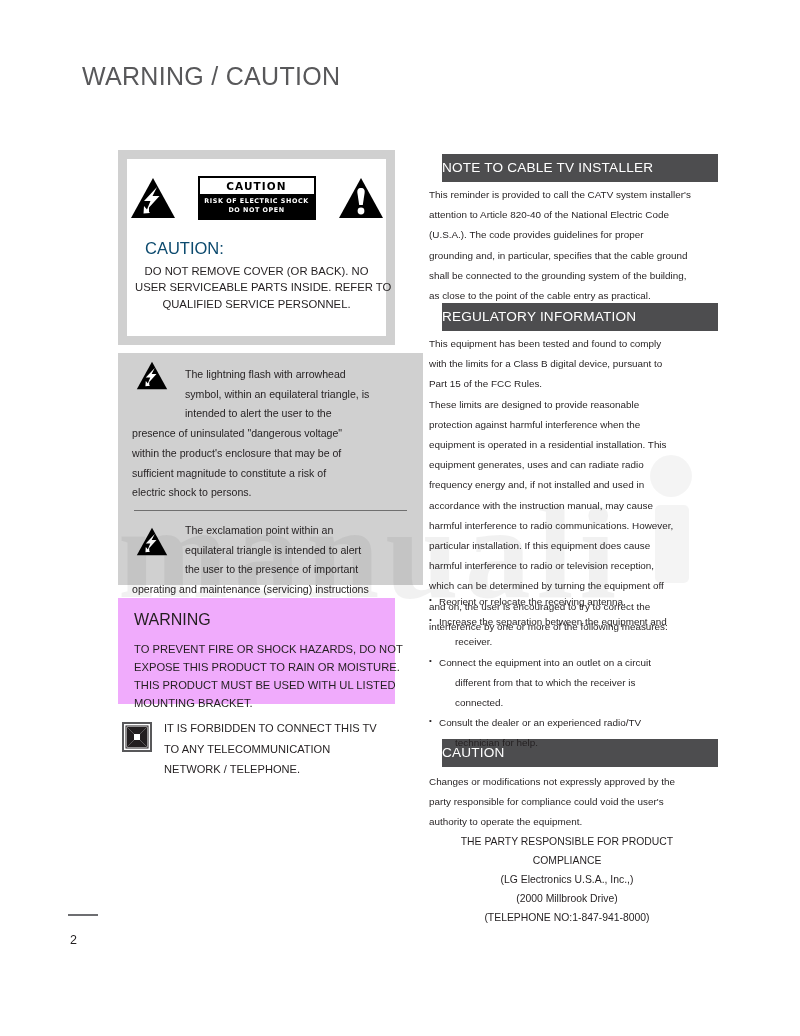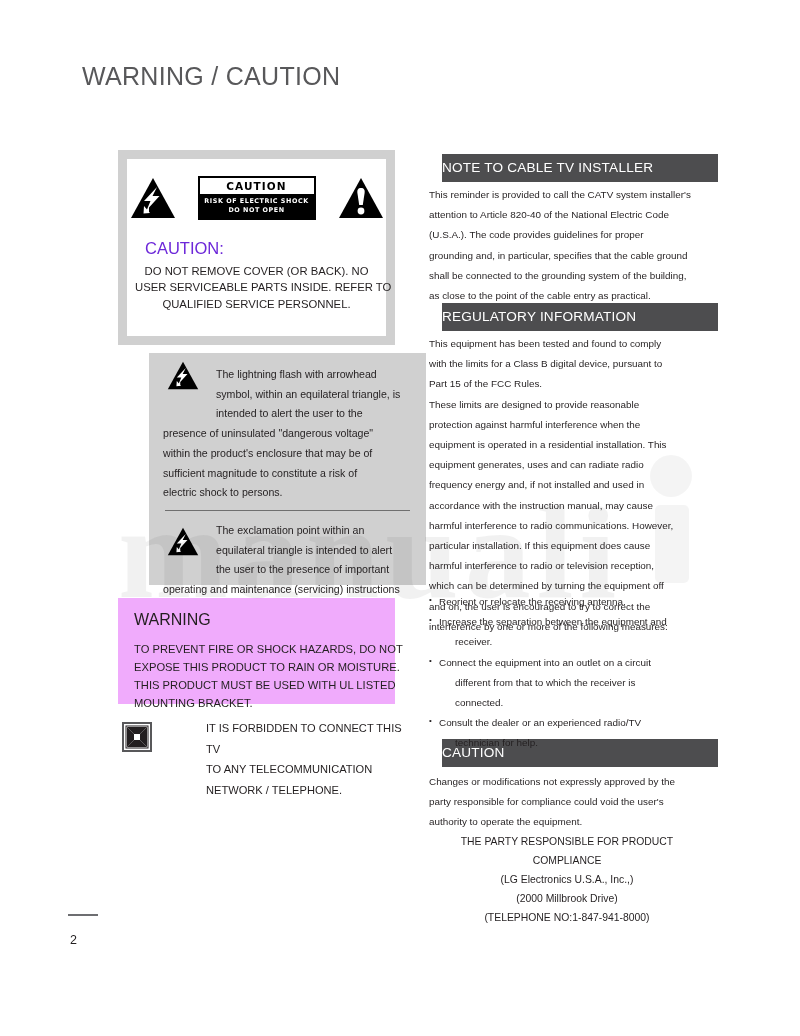--- a/index.html
+++ b/index.html
@@ -117,41 +117,40 @@
     text-align: center;
     font-size: 6.4px;
     font-weight: bold;
     letter-spacing: 0.55px;
     line-height: 1.42;
     padding: 3px 0 3.5px;
     font-family: "DejaVu Sans", sans-serif;
   }
   #caution-heading {
     font-size: 16.5px;
-    color: #6d28d9;
+    color: #0c4a6e;
     margin: 17px 0 0 18px;
   }
   #caution-body {
     margin: 5px 0 0 0;
     text-align: center;
     font-size: 11.3px;
     line-height: 1.44;
     color: #231f20;
     padding: 0 8px;
   }
   #caution-body div { white-space: nowrap; }
 
   
   #symbol-explain-panel {
     left: 118px;
     top: 353px;
-    width: 277px;
+    width: 305px;
     height: 232px;
     background: #d0d0d0;
-    margin-left: 31px;
   }
   .explain-block { position: relative; }
   .explain-icon {
     position: absolute;
     left: 18px;
     top: 8px;
   }
   .explain-text {
     font-size: 10.6px;
     line-height: 1.86;
@@ -194,21 +193,21 @@
     left: 118px;
     top: 718px;
     width: 290px;
   }
   #telecom-icon {
     position: absolute;
     left: 4px;
     top: 4px;
   }
   #telecom-text {
-    margin-left: 88px;
+    margin-left: 46px;
     font-size: 11.1px;
     line-height: 1.85;
     color: #231f20;
   }
 
   
   #footer-rule {
     position: absolute;
     left: 68px;
     top: 914px;

